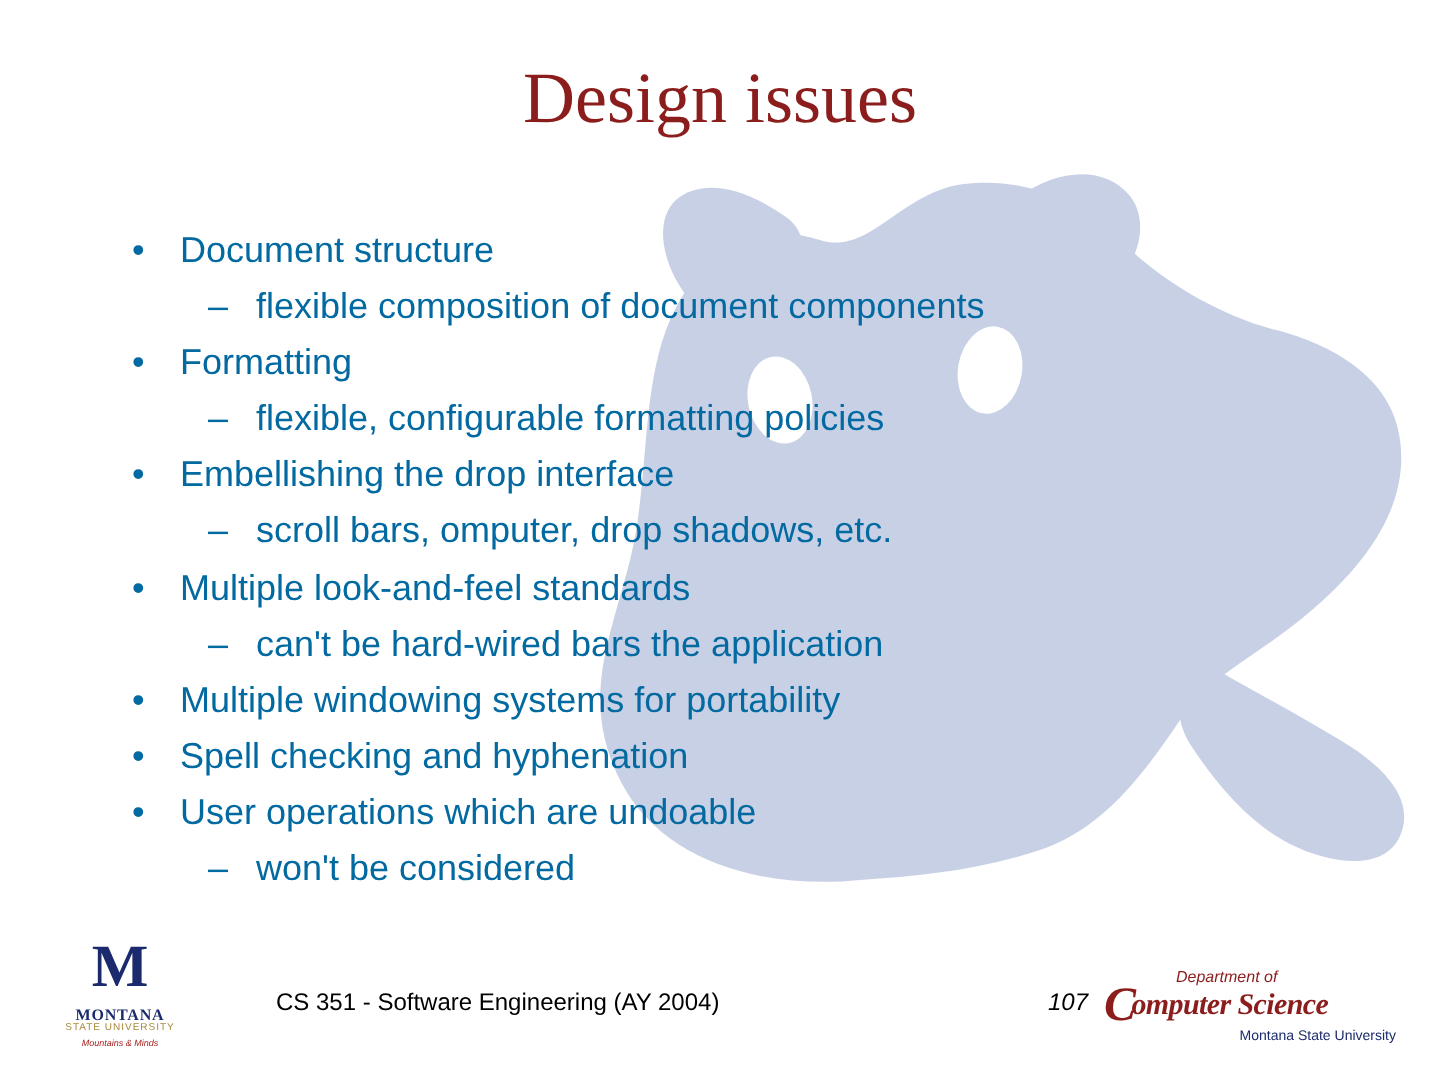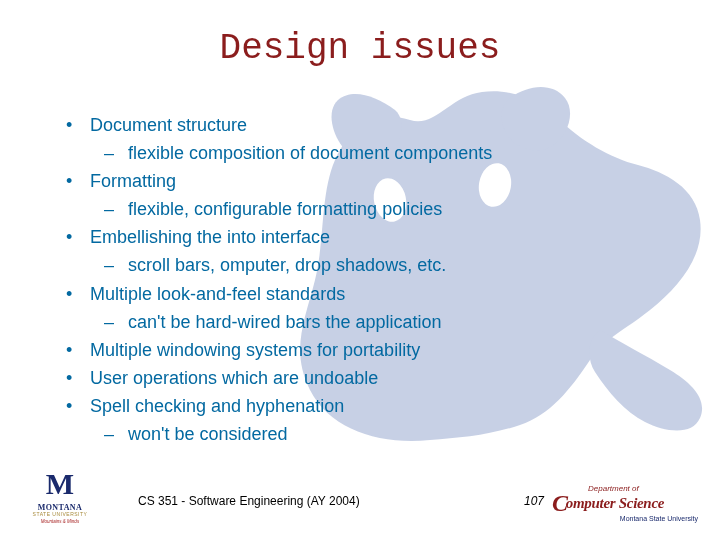--- a/index.html
+++ b/index.html
@@ -22,21 +22,21 @@
     z-index: 0;
   }
   .bg-mascot svg { width: 100%; height: 100%; }
 
   .slide-title {
     position: absolute;
     top: 28px;
     left: 0;
     width: 720px;
     text-align: center;
-    font-family: Liberation Mono, monospace;
+    font-family: Liberation Serif, serif;
     font-size: 36px;
     color: #8b1d1d;
     font-weight: 400;
     z-index: 2;
   }
 
   .content {
     position: absolute;
     top: 112px;
     left: 58px;
@@ -194,27 +194,27 @@
 </div>
 
 <h1 class="slide-title">Design issues</h1>
 
 <div class="content">
   <ul>
     <li class="l1">Document structure</li>
     <li class="l2">flexible composition of document components</li>
     <li class="l1">Formatting</li>
     <li class="l2">flexible, configurable formatting policies</li>
-    <li class="l1">Embellishing the into interface</li>
+    <li class="l1">Embellishing the drop interface</li>
     <li class="l2">scroll bars, omputer, drop shadows, etc.</li>
     <li class="l1">Multiple look-and-feel standards</li>
     <li class="l2">can't be hard-wired bars the application</li>
     <li class="l1">Multiple windowing systems for portability</li>
+    <li class="l1">Spell checking and hyphenation</li>
     <li class="l1">User operations which are undoable</li>
-    <li class="l1">Spell checking and hyphenation</li>
     <li class="l2">won't be considered</li>
   </ul>
 </div>
 
 <div class="footer">
 
   <div class="logo-left">
     <div class="m-block">
       <span class="m-letter">M</span>
     </div>

